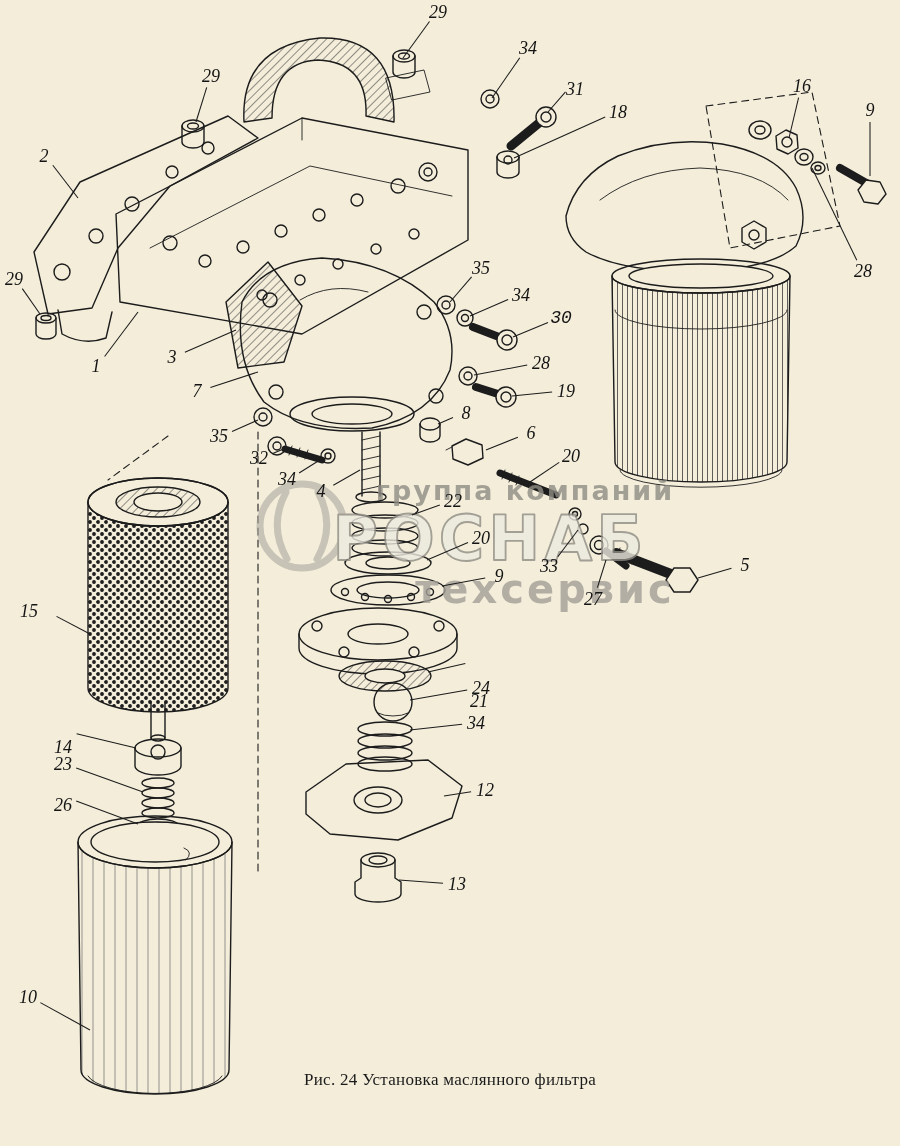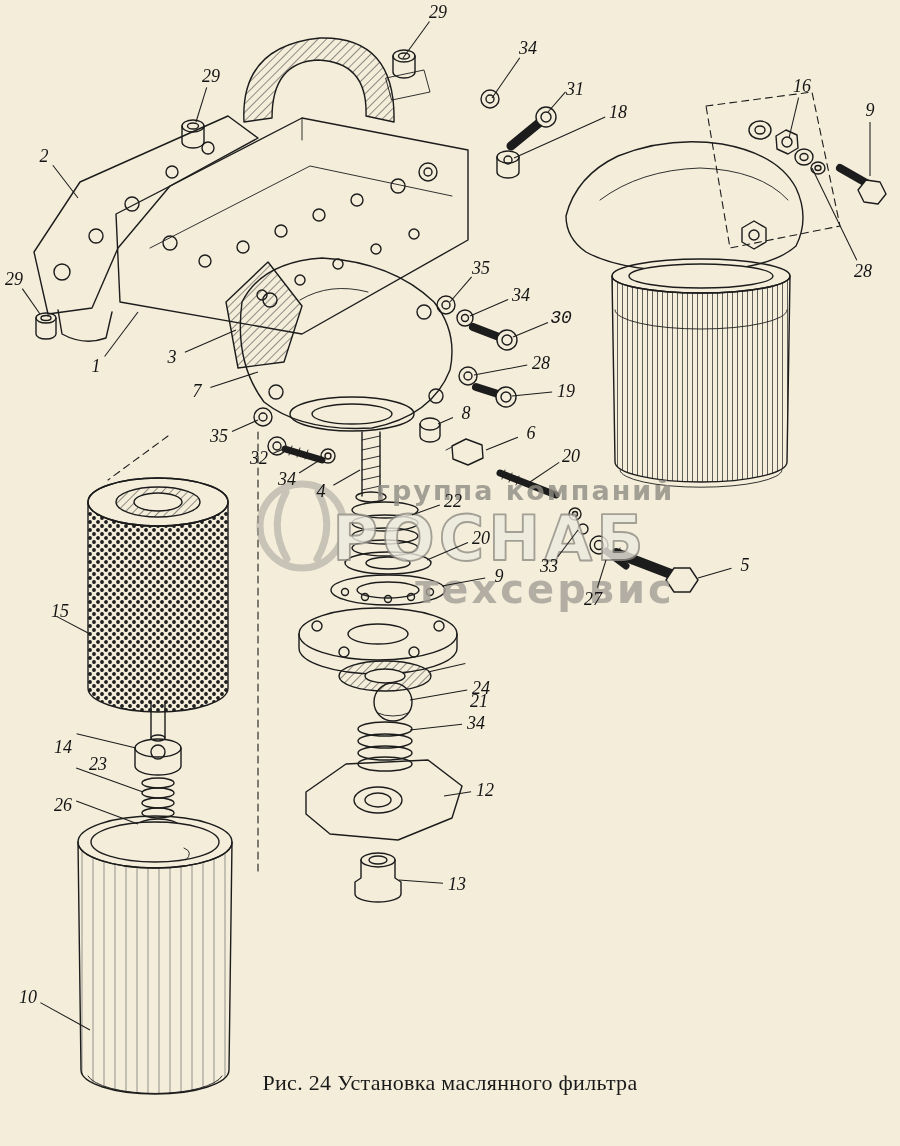--- a/index.html
+++ b/index.html
@@ -8,21 +8,21 @@
           overflow:hidden; font-family:"Liberation Serif", serif; }
   #drawing, #leader-lines { position:absolute; left:0; top:0; width:900px; height:1146px; }
   #drawing { stroke:#1c1c1c; fill:none; stroke-width:1.4; stroke-linecap:round; stroke-linejoin:round; }
   .dash { stroke-dasharray:7 5; stroke-width:1.1; }
   .bg { fill:#f3edda; }
   .thin { stroke-width:0.9; }
   #leader-lines line { stroke:#1c1c1c; stroke-width:1.05; }
   .callout { position:absolute; transform:translate(-50%,-50%);
              font:italic 18px "Liberation Serif", serif; color:#141414; white-space:nowrap; }
   .caption { position:absolute; top:1070px; left:50%; transform:translateX(-50%);
-             font-size:22px; color:#1a1a1a; letter-spacing:0.3px; }
+             font-size:17px; color:#1a1a1a; letter-spacing:0.3px; }
   .wm1 { font-family:"DejaVu Sans", sans-serif; font-weight:bold; font-size:27px;
          fill:#8f8c84; letter-spacing:2px; stroke:none; }
   .wm2 { font-family:"DejaVu Sans", sans-serif; font-weight:bold; font-size:62px;
          fill:#eceadf; stroke:#8f8c84; stroke-width:1.8px; letter-spacing:4px; }
   .wm3 { font-family:"DejaVu Sans", sans-serif; font-weight:bold; font-size:40px;
          fill:#a39f96; letter-spacing:3px; stroke:none; }
 </style>
 </head>
 <body>
 
@@ -323,26 +323,26 @@
       <div class="callout" style="left: 259px; top: 458px;">32</div>
       <div class="callout" style="left: 287px; top: 479px;">34</div>
       <div class="callout" style="left: 321px; top: 491px;">4</div>
       <div class="callout" style="left: 453px; top: 501px;">22</div>
       <div class="callout" style="left: 481px; top: 538px;">20</div>
       <div class="callout" style="left: 571px; top: 456px;">20</div>
       <div class="callout" style="left: 549px; top: 566px;">33</div>
       <div class="callout" style="left: 593px; top: 599px;">27</div>
       <div class="callout" style="left: 745px; top: 565px;">5</div>
       <div class="callout" style="left: 499px; top: 576px;">9</div>
-      <div class="callout" style="left: 60px; top: 611px;">15</div>
+      <div class="callout" style="left: 29px; top: 611px;">15</div>
       <div class="callout" style="left: 479px; top: 661px; margin-top: 40px;">21</div>
       <div class="callout" style="left: 481px; top: 688px;">24</div>
       <div class="callout" style="left: 476px; top: 723px;">34</div>
       <div class="callout" style="left: 63px; top: 731px; margin-top: 16px;">14</div>
-      <div class="callout" style="left: 63px; top: 764px; margin-left: 35px;">23</div>
+      <div class="callout" style="left: 63px; top: 764px;">23</div>
       <div class="callout" style="left: 63px; top: 797px; margin-top: 8px;">26</div>
       <div class="callout" style="left: 485px; top: 790px;">12</div>
       <div class="callout" style="left: 457px; top: 884px;">13</div>
       <div class="callout" style="left: 28px; top: 997px;">10</div>
     </div>
 
   <div class="caption">Рис. 24 Установка маслянного фильтра</div>
 </div>
 
 </body></html>

